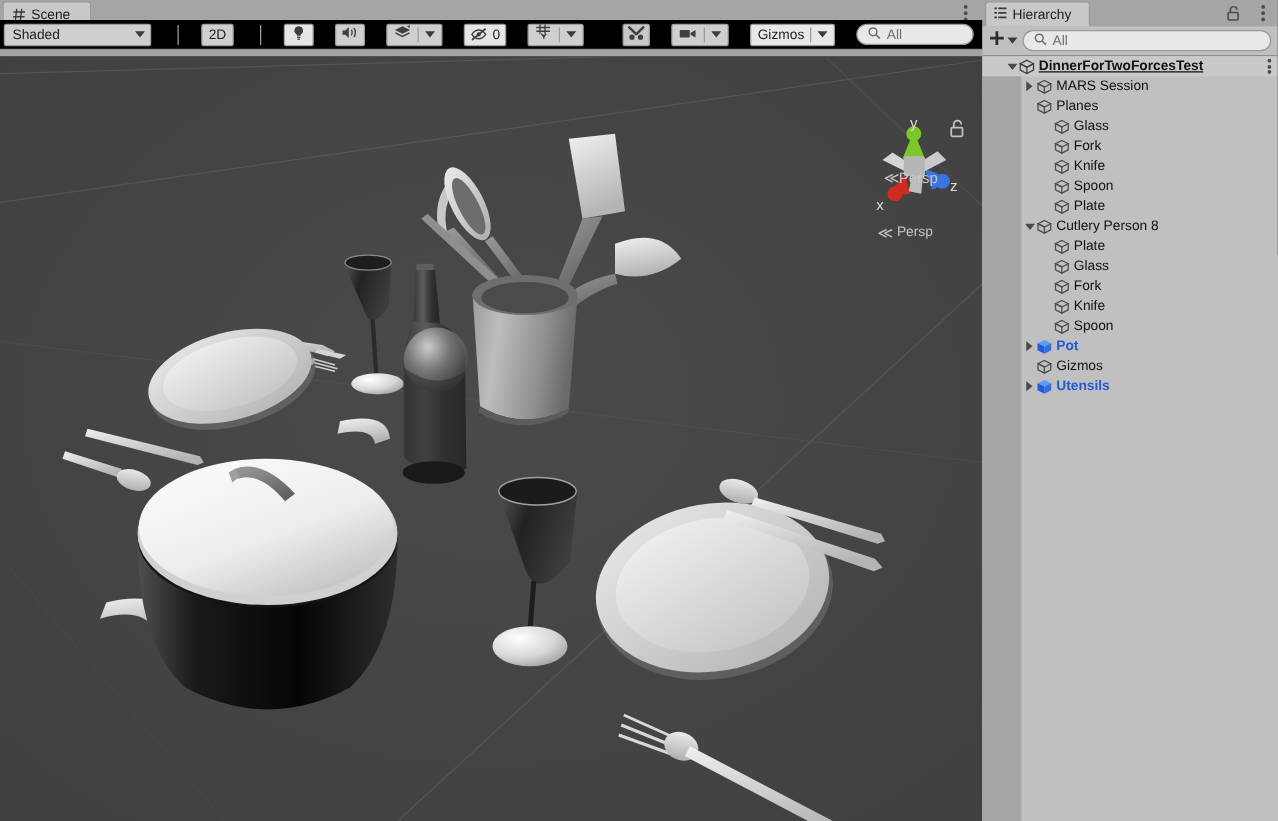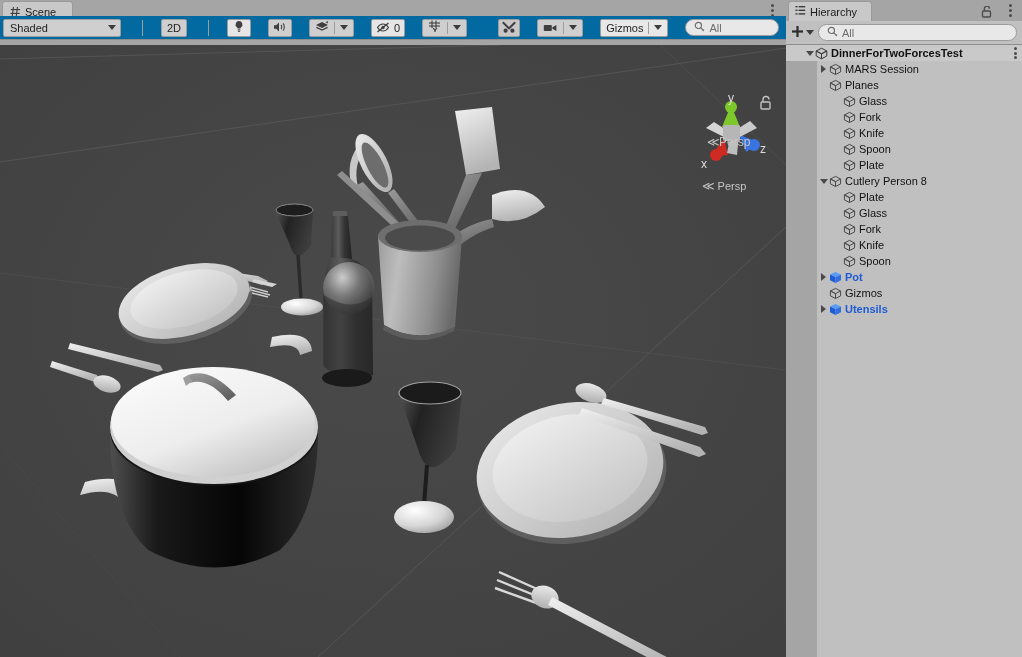--- a/index.html
+++ b/index.html
@@ -20,21 +20,21 @@
     background:#c8c8c8; border:1px solid #9a9a9a; border-bottom:none;
     border-radius:3px 3px 0 0;
     display:flex; align-items:center; gap:4px; padding-left:7px;
     font-size:11px; color:#1c1c1c;
   }
   .tab-icon{ width:11px; height:11px; flex:none; position:relative; }
   .kebab{ position:absolute; right:6px; top:4px; width:3px; height:13px;
           display:flex; flex-direction:column; justify-content:space-between; }
   .kebab i{ display:block; width:3px; height:3px; background:#4b4b4b; border-radius:50%; }
 
-  .toolbar{ position:relative; height:24px; background:#0369a1;
+  .toolbar{ position:relative; height:24px; background:#000000;
             border-bottom:1px solid #8e8e8e; display:flex; align-items:center; padding:0 3px; gap:14px;text-align:right; }
   .tb-btn{
     height:18px; background:#cfcfcf; border:1px solid #9d9d9d; border-radius:2px;
     display:flex; align-items:center; justify-content:center;
     font-size:11px; color:#1d1d1d; padding:0 5px; margin-right:3px; flex:none;
   }
   .tb-btn.flat{ background:#c8c8c8; }
   .tb-btn.on{ background:#e6e6e6; }
   .tb-sel{ width:118px; justify-content:space-between; padding:0 4px 0 6px; }
   .caret{ width:0;height:0;border-left:4px solid transparent;border-right:4px solid transparent;border-top:5px solid #3c3c3c; }
@@ -525,21 +525,21 @@
             <path d="M8.2 8.6l2.2 0-1.1 1.8z" fill="#6e6e6e"></path>
           </svg>
         </span>
         <span>All</span>
       </div>
     </div>
 
     <div id="tree">
       <div id="gutter"></div>
       <div id="rows" style="position:relative;">
-          <div class="row sel root" style="padding-left: 18px;">
+          <div class="row sel root" style="padding-left: 18px; text-decoration: underline;">
             <span class="tw open">
               <i></i>
             </span>
             <svg width="13" height="13" viewBox="0 0 13 13" class="obj-ico">
               <path d="M6.5 1.2 L11.8 4 L6.5 6.8 L1.2 4 Z" fill="none" stroke="#3a3a3a" stroke-width="1"></path>
               <path d="M1.2 4 L1.2 9 L6.5 11.8 L6.5 6.8 Z" fill="none" stroke="#3a3a3a" stroke-width="1"></path>
               <path d="M11.8 4 L11.8 9 L6.5 11.8" fill="none" stroke="#3a3a3a" stroke-width="1"></path>
               <path d="M6.5 6.8 L11.8 4" fill="none" stroke="#3a3a3a" stroke-width="1"></path>
             </svg>
             <span class="row-label">DinnerForTwoForcesTest</span>

